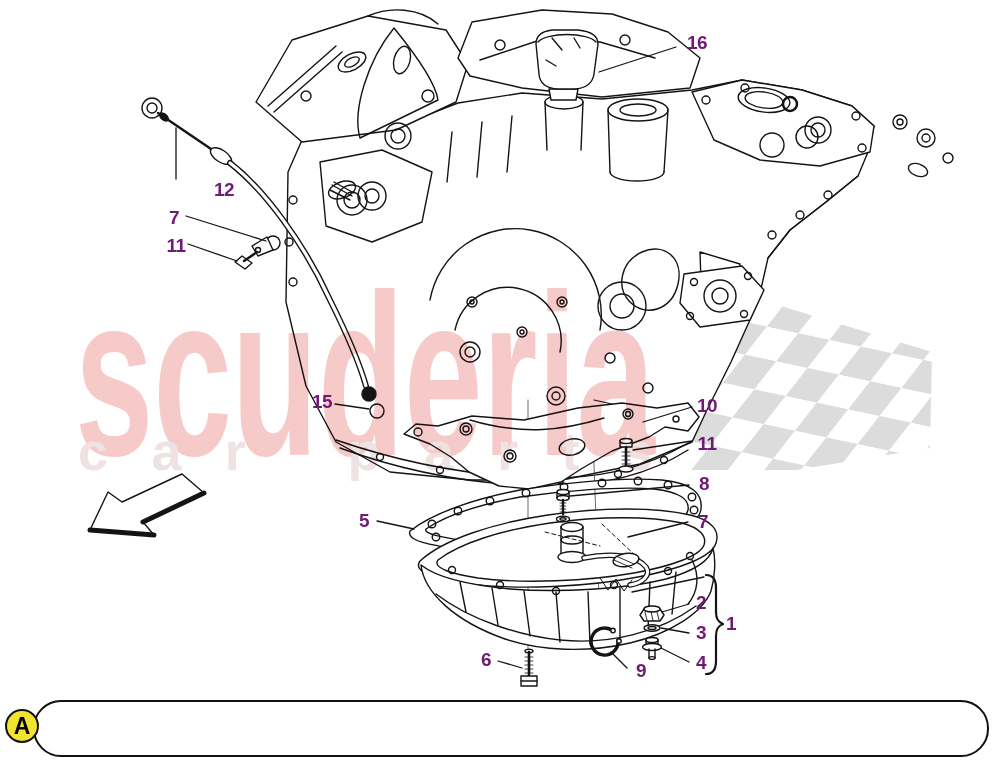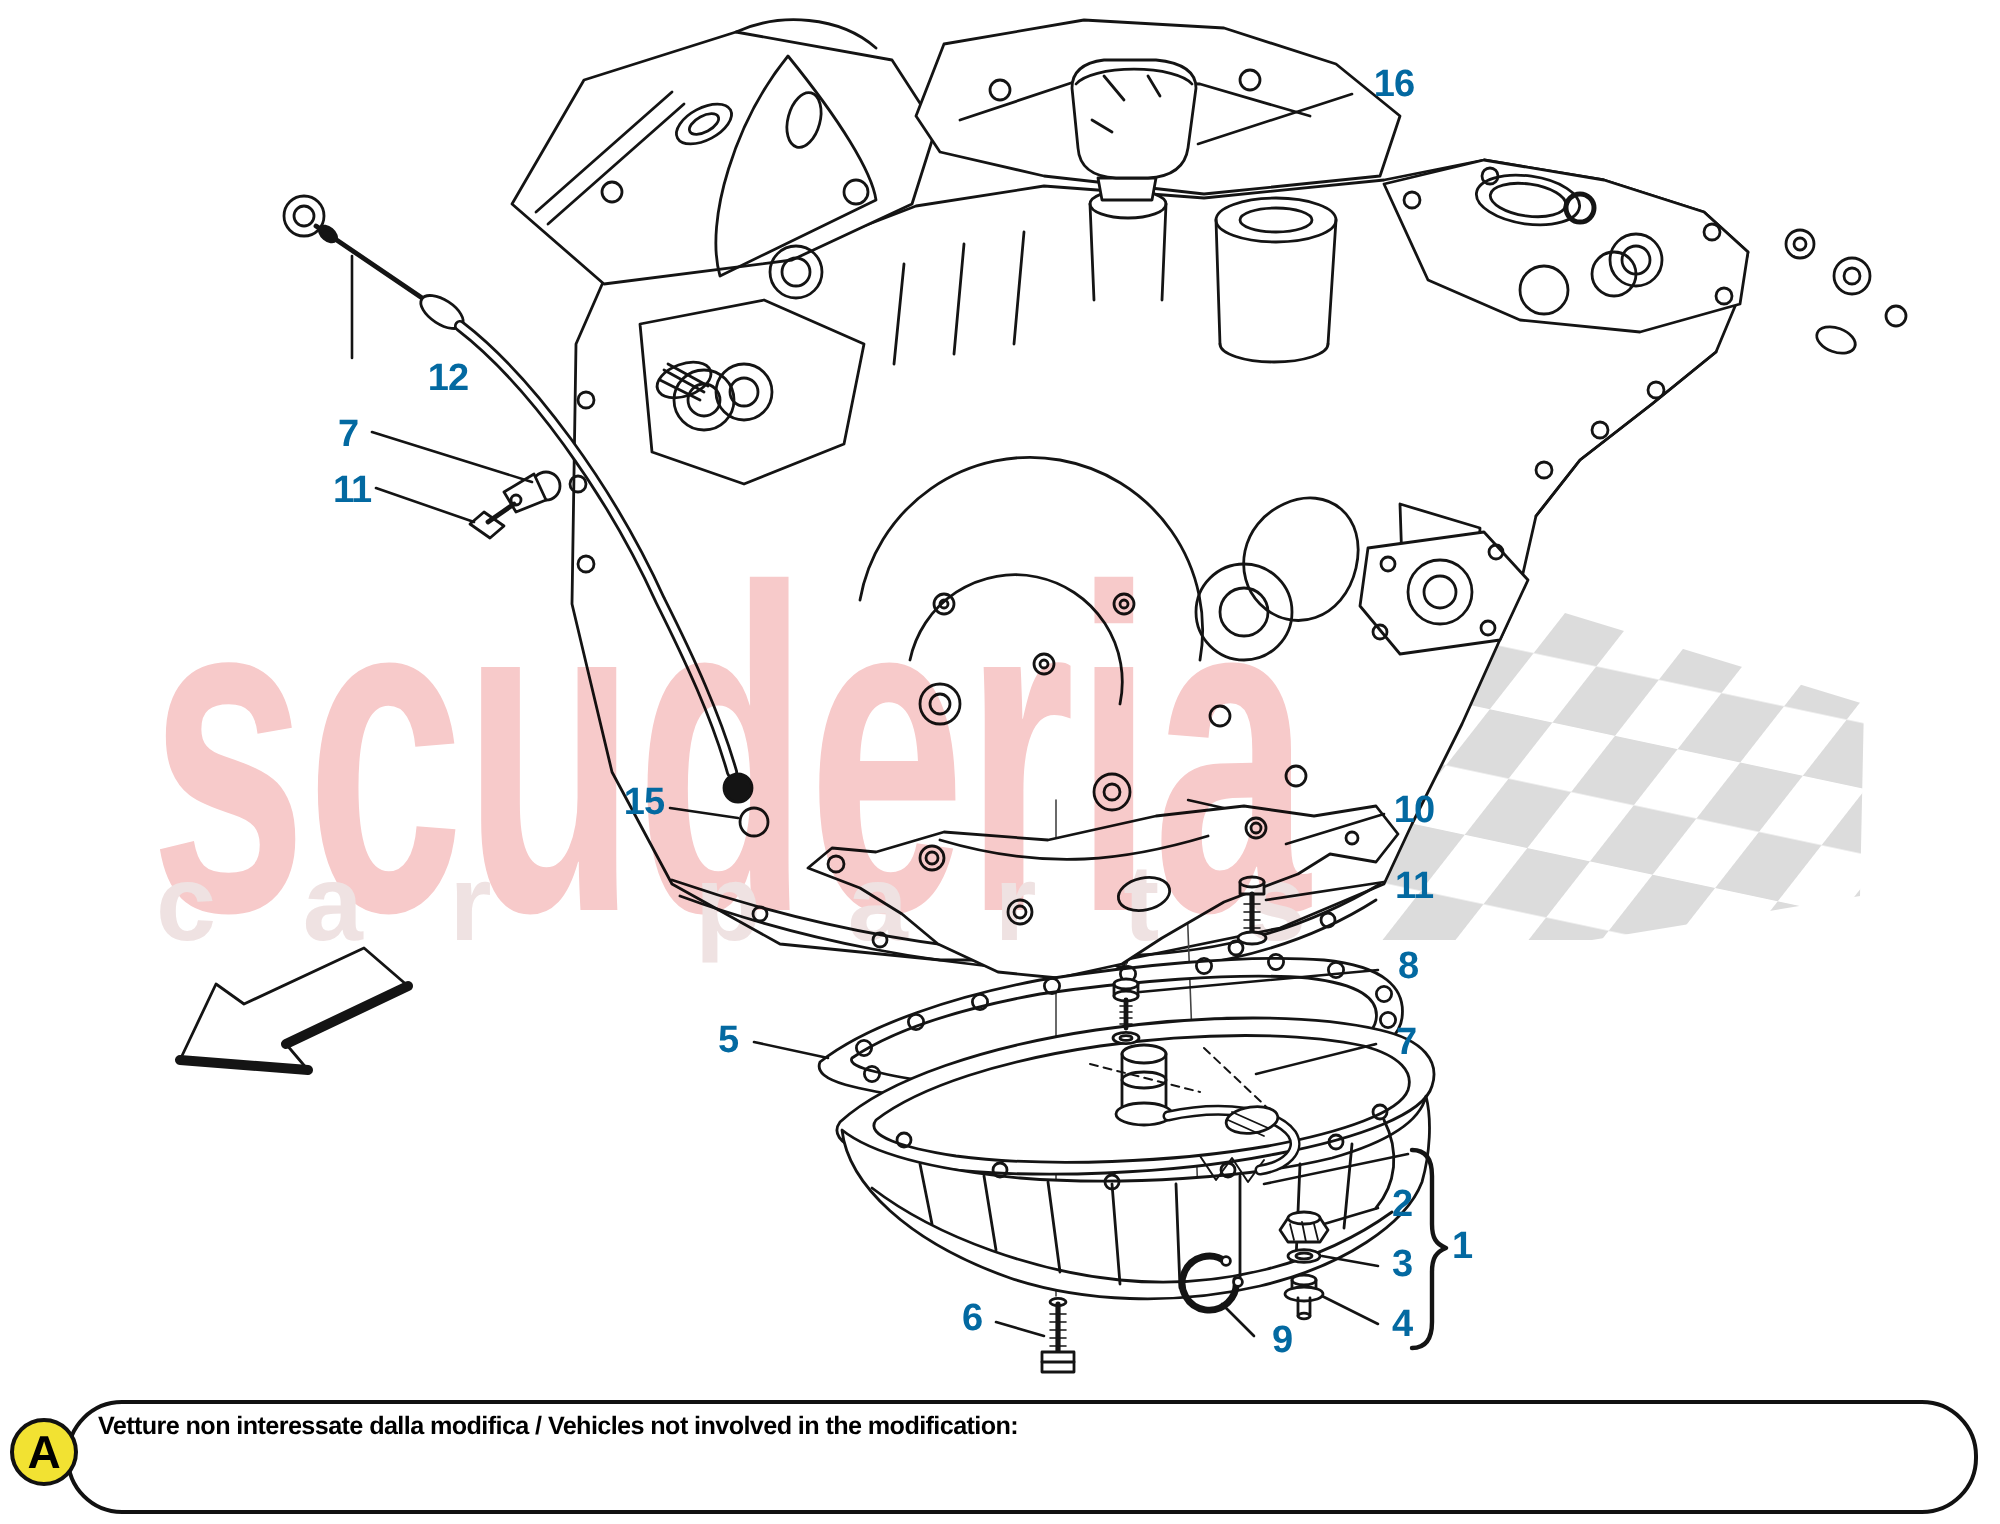--- a/index.html
+++ b/index.html
@@ -2,21 +2,21 @@
 <html><head>
 <meta charset="utf-8">
 <style>
   html,body{margin:0;padding:0;background:#fff;}
   .stage{position:relative;width:1000px;height:762px;background:#fff;overflow:hidden;
          font-family:"Liberation Sans",sans-serif;}
   .layer{position:absolute;left:0;top:0;width:1000px;height:762px;}
   svg{display:block;}
   .wm{mix-blend-mode:multiply;pointer-events:none;}
   .callout{position:absolute;transform:translate(-50%,-50%);
-           font:bold 19px "Liberation Sans",sans-serif;color:#0369a1;letter-spacing:-0.5px;
+           font:bold 19px "Liberation Sans",sans-serif;color:#701a75;letter-spacing:-0.5px;
            white-space:nowrap;}
   .note{position:absolute;left:33px;top:700px;width:956px;height:57px;
         border:2px solid #111;border-radius:28px;box-sizing:border-box;background:#fff;}
   .badge{position:absolute;left:-30px;top:7px;width:30px;height:30px;border-radius:50%;
          border:2.5px solid #111;background:#f2e232;display:flex;align-items:center;
          justify-content:center;font:bold 23px "Liberation Sans",sans-serif;color:#000;}
   .note-text{position:absolute;left:14px;top:3px;width:930px;
              font:bold 12.6px "Liberation Sans",sans-serif;letter-spacing:-0.3px;
              line-height:17.5px;color:#000;white-space:nowrap;}
 </style>
@@ -331,17 +331,16 @@
       <div class="callout" style="left: 701px; top: 663px;">4</div>
       <div class="callout" style="left: 486px; top: 660px;">6</div>
       <div class="callout" style="left: 641px; top: 671px;">9</div>
     </div>
 
   <div class="note">
     <div class="badge" style="background-color: rgb(242, 226, 50);">
       <span>A</span>
     </div>
     <div class="note-text">
-      <div>Vetture non interessate dalla modifica / Vehicles not involved in the modification:</div>
     </div>
   </div>
 
 </div>
 
 </body></html>

